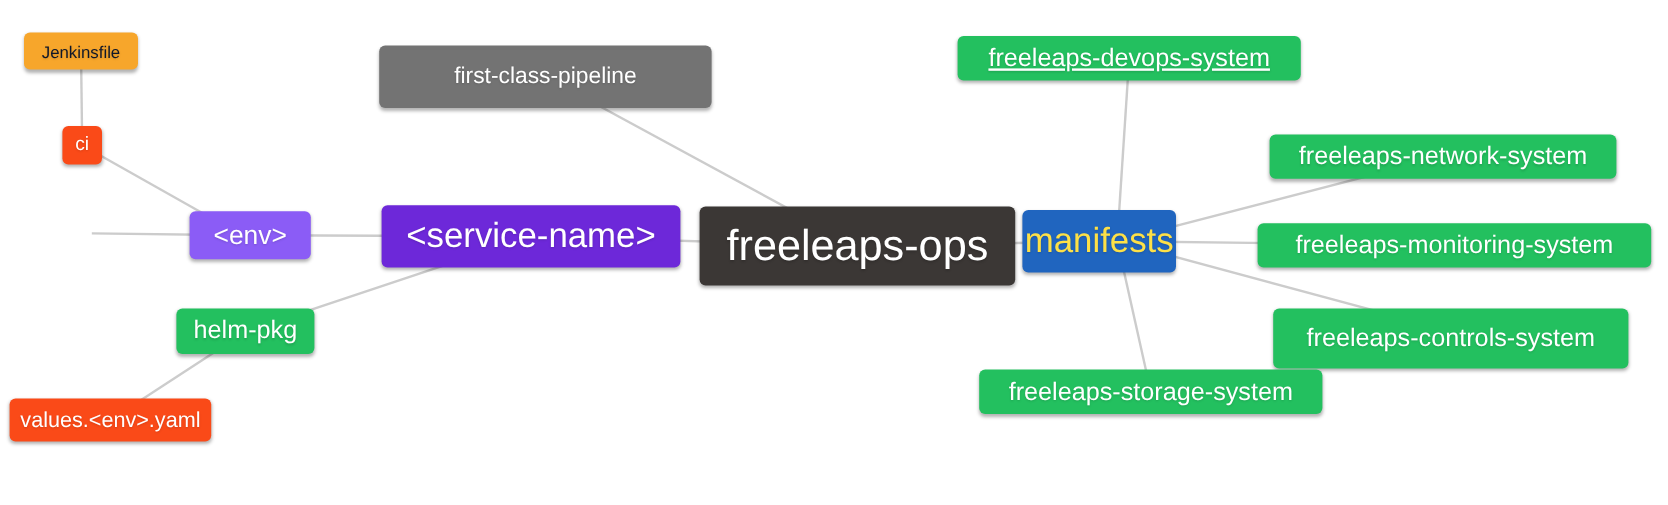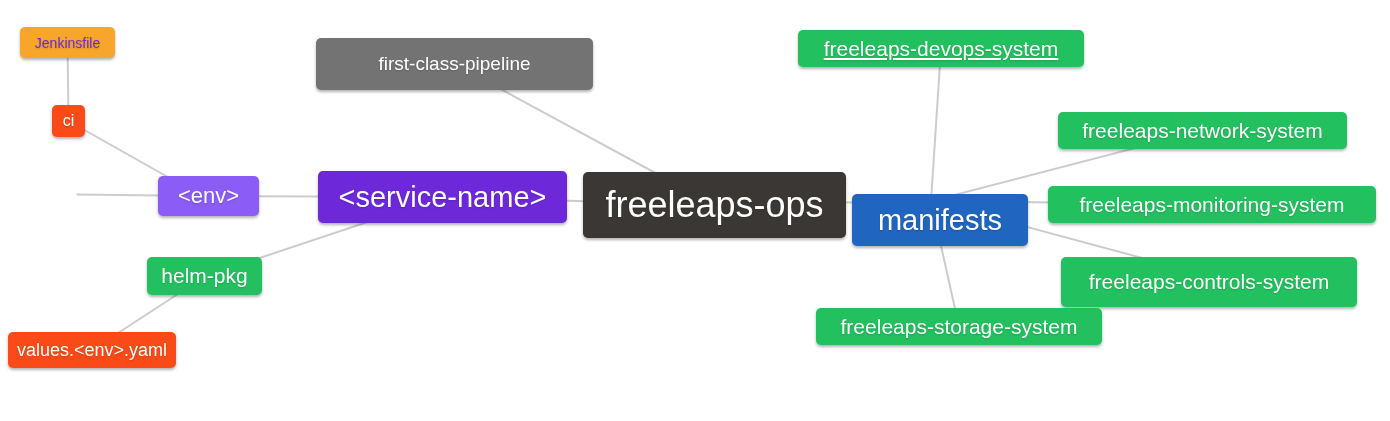--- a/index.html
+++ b/index.html
@@ -53,21 +53,21 @@
       <line x1="205.5" y1="276" x2="92" y2="350" stroke="#cccccc" stroke-width="2"></line>
       <line x1="454.5" y1="64" x2="714.5" y2="205" stroke="#cccccc" stroke-width="2"></line>
       <line x1="442.5" y1="197" x2="714.5" y2="205" stroke="#cccccc" stroke-width="2"></line>
       <line x1="714.5" y1="205" x2="931" y2="201" stroke="#cccccc" stroke-width="2"></line>
       <line x1="931" y1="201" x2="941" y2="48.5" stroke="#cccccc" stroke-width="2"></line>
       <line x1="931" y1="201" x2="1202.5" y2="130.5" stroke="#cccccc" stroke-width="2"></line>
       <line x1="931" y1="201" x2="1212" y2="204.5" stroke="#cccccc" stroke-width="2"></line>
       <line x1="931" y1="201" x2="1209" y2="276" stroke="#cccccc" stroke-width="2"></line>
       <line x1="931" y1="201" x2="959" y2="326.5" stroke="#cccccc" stroke-width="2"></line>
     </svg>
-<div class="node" style="left: 20px; top: 27px; width: 95px; height: 31px; font-size: 14px; background: rgb(247, 166, 43); color: #6d28d9;">
+<div class="node" style="left: 20px; top: 27px; width: 95px; height: 31px; font-size: 14px; background: rgb(247, 166, 43); color: #0f172a;">
       <span>Jenkinsfile</span>
     </div>
     <div class="node" style="left: 52px; top: 105px; width: 33px; height: 32px; font-size: 16px; background: rgb(250, 74, 24); color: rgb(255, 255, 255);">
       <span>ci</span>
     </div>
     <div class="node" style="left: 158px; top: 176px; width: 101px; height: 40px; font-size: 22px; background: #8b5cf6; color: rgb(255, 255, 255);">
       <span>&lt;env&gt;</span>
     </div>
     <div class="node" style="left: 147px; top: 257px; width: 115px; height: 38px; font-size: 21px; background: rgb(35, 192, 95); color: rgb(255, 255, 255);">
       <span>helm-pkg</span>
@@ -77,21 +77,21 @@
     </div>
     <div class="node" style="left: 316px; top: 38px; width: 277px; height: 52px; font-size: 19px; background: #737373; color: rgb(255, 255, 255);">
       <span>first-class-pipeline</span>
     </div>
     <div class="node" style="left: 318px; top: 171px; width: 249px; height: 52px; font-size: 29px; background: #6d28d9; color: rgb(255, 255, 255);">
       <span>&lt;service-name&gt;</span>
     </div>
     <div class="node" style="left: 583px; top: 172px; width: 263px; height: 66px; font-size: 36px; background: rgb(59, 55, 53); color: rgb(255, 255, 255);">
       <span>freeleaps-ops</span>
     </div>
-    <div class="node" style="left: 852px; top: 175px; width: 176px; height: 52px; font-size: 29px; background: rgb(32, 101, 191); color: #ffffff; margin-top: 19px;">
+    <div class="node" style="left: 852px; top: 175px; width: 128px; height: 52px; font-size: 29px; background: rgb(32, 101, 191); color: #fde047;">
       <span>manifests</span>
     </div>
     <div class="node" style="left: 798px; top: 30px; width: 286px; height: 37px; font-size: 21px; background: rgb(35, 192, 95); color: rgb(255, 255, 255); text-decoration: underline;">
       <span>freeleaps-devops-system</span>
     </div>
     <div class="node" style="left: 1058px; top: 112px; width: 289px; height: 37px; font-size: 21px; background: rgb(35, 192, 95); color: rgb(255, 255, 255);">
       <span>freeleaps-network-system</span>
     </div>
     <div class="node" style="left: 1048px; top: 186px; width: 328px; height: 37px; font-size: 21px; background: rgb(35, 192, 95); color: rgb(255, 255, 255);">
       <span>freeleaps-monitoring-system</span>

